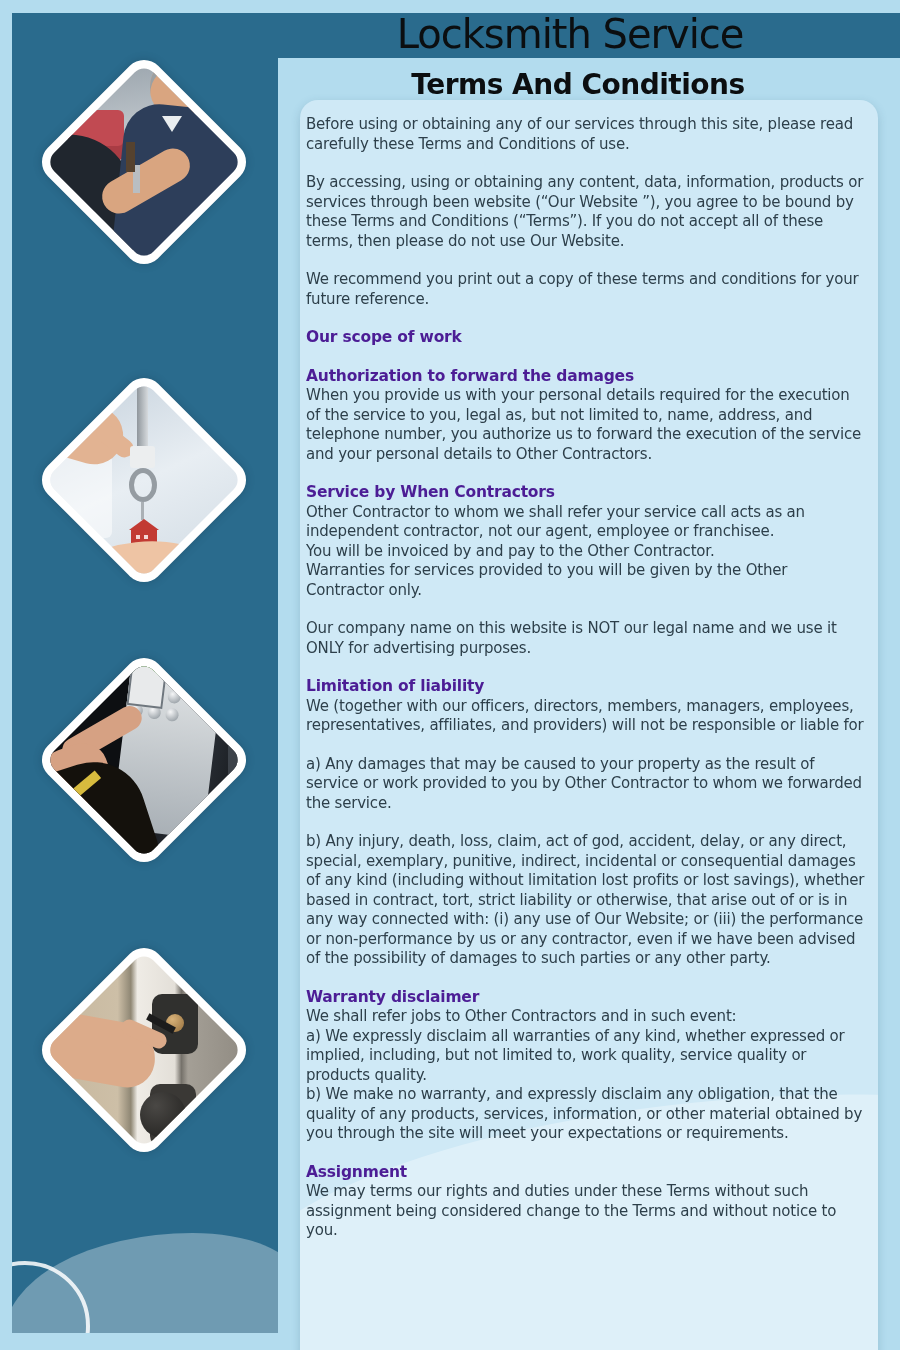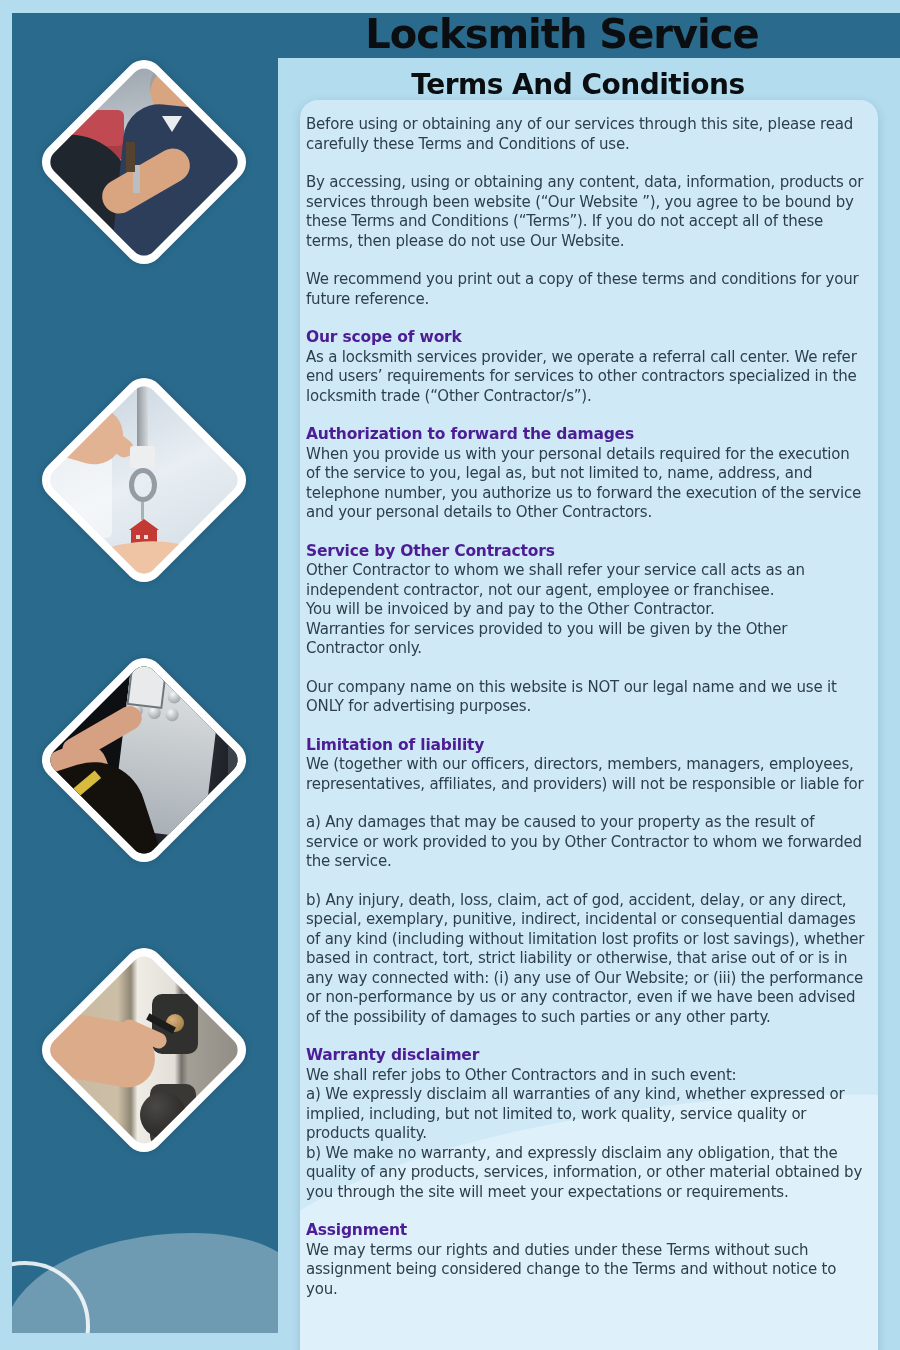--- a/index.html
+++ b/index.html
@@ -20,22 +20,22 @@
   }
   .sidebar-wave {
     position:absolute; left:-8px; bottom:-4px; width:290px; height:104px;
     background:#6f9bb2; border-radius:65% 35% 0 0 / 100% 40% 0 0;
   }
   .sidebar-arc {
     position:absolute; left:-52px; bottom:-58px; width:130px; height:130px;
     border:4px solid rgba(255,255,255,.85); border-radius:50%; background:transparent;
   }
   .page-title {
-    position:absolute; left:232px; top:11px; width:660px; height:47px;
-    text-align:center; font-size:40px; line-height:47px; font-weight:700;
+    position:absolute; left:240px; top:11px; width:660px; height:47px;
+    text-align:center; font-size:40px; line-height:47px; font-weight:400;
     letter-spacing:-1px; color:#0b0e10;
   }
   .subtitle {
     position:absolute; left:278px; top:66px; width:600px;
     text-align:center; font-size:28px; line-height:38px; font-weight:900;
     letter-spacing:-0.5px; color:#0b0e10; z-index:5;
   }
   
   .panel {
     position:absolute; left:300px; top:100px; width:578px; height:1268px;
@@ -250,30 +250,29 @@
         <p class="sec-p">By accessing, using or obtaining any content, data, information, products or services through been website (“Our Website ”), you agree to be bound by these Terms and Conditions (“Terms”). If you do not accept all of these terms, then please do not use Our Website.</p>
       </section>
 
       <section class="sec">
 
         <p class="sec-p">We recommend you print out a copy of these terms and conditions for your future reference.</p>
       </section>
 
       <section class="sec">
         <h3 class="sec-h">Our scope of work</h3>
-        <p class="sec-p">As a locksmith services provider, we operate a referral call center. We refer end users’ requirements for services to other contractors specialized in the locksmith trade (“Other Contractor/s”).</p>
       </section>
 
       <section class="sec">
         <h3 class="sec-h">Authorization to forward the damages</h3>
         <p class="sec-p">When you provide us with your personal details required for the execution of the service to you, legal as, but not limited to, name, address, and telephone number, you authorize us to forward the execution of the service and your personal details to Other Contractors.</p>
       </section>
 
       <section class="sec">
-        <h3 class="sec-h">Service by Other Contractors</h3>
+        <h3 class="sec-h">Service by When Contractors</h3>
         <p class="sec-p">Other Contractor to whom we shall refer your service call acts as an independent contractor, not our agent, employee or franchisee.
 You will be invoiced by and pay to the Other Contractor.
 Warranties for services provided to you will be given by the Other Contractor only.</p>
       </section>
 
       <section class="sec">
 
         <p class="sec-p">Our company name on this website is NOT our legal name and we use it ONLY for advertising purposes.</p>
       </section>
 

